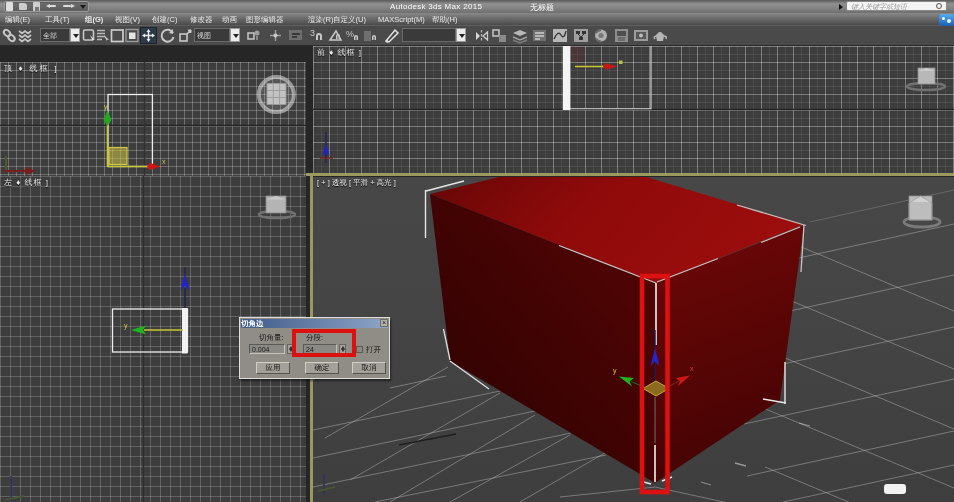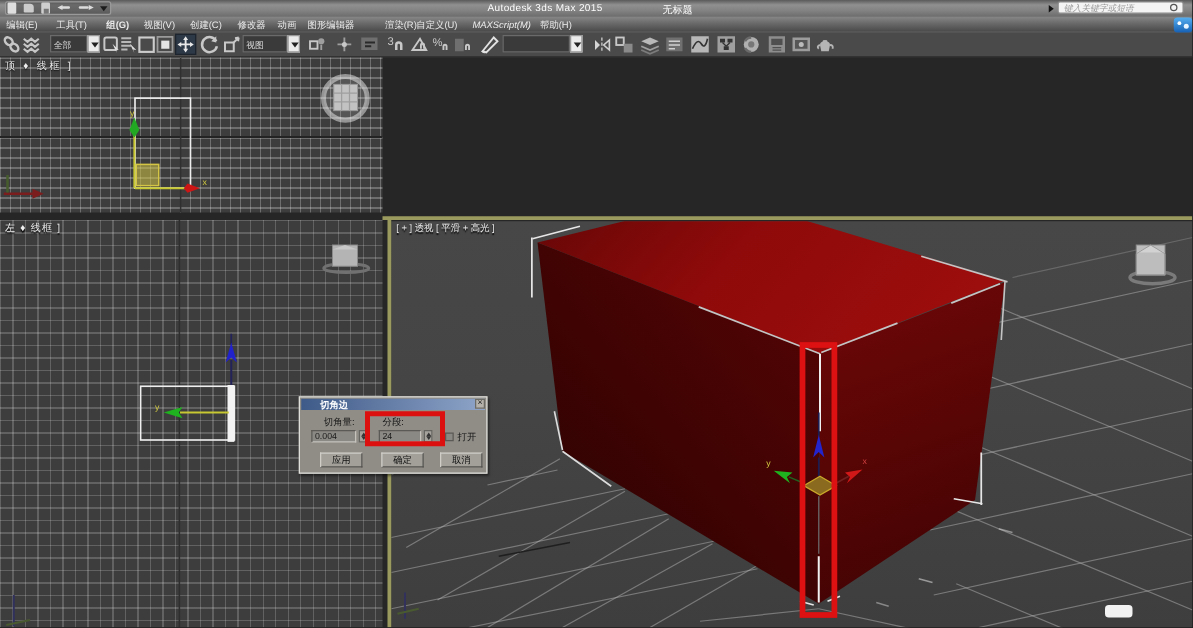--- a/index.html
+++ b/index.html
@@ -11,34 +11,34 @@
 #qat{left:4px;top:1px;width:85px;height:11px;background:rgba(60,60,60,.45);border:1px solid #999;border-radius:2px;}
 #ttl{left:390px;top:2px;font-size:8px;color:#fdfdfd;letter-spacing:.3px;}
 #unt{left:500px;top:2px;font-size:8px;color:#fdfdfd;margin-left:30px;}
 #search{left:846px;top:1px;width:101px;height:10px;background:#f4f4f4;border:1px solid #888;border-radius:2px;}
 #search span{position:absolute;left:4px;top:0;font-size:7px;font-style:italic;color:#999;}
 #searchtri{left:839px;top:4px;width:0;height:0;border-left:4px solid #111;border-top:3px solid transparent;border-bottom:3px solid transparent;}
 #infoc{left:939px;top:14px;width:15px;height:12px;background:linear-gradient(to bottom,#55aef0,#1660b4);border-radius:3px;}
 #vpwrap{left:0;top:46px;width:954px;height:456px;background:#262626;}
 .vp{overflow:hidden;}
 .vplabel{left:4px;top:1px;font-size:8px;color:#eee;white-space:nowrap;text-shadow:0 1px 1px #000;z-index:5;}
-#vpTL{left:0;top:0;width:306px;height:124px;}
+#vpTL{left:0;top:16px;width:306px;height:124px;}
 #vpBL{left:0;top:130px;width:306px;height:326px;}
 #vpTR{left:313px;top:0;width:641px;height:127px;}
 #vpP{left:313px;top:131px;width:641px;height:325px;background:linear-gradient(to bottom,#474747 0,#454545 40%,#3e3e3e 100%);}
 #oliveH{left:306px;top:127px;width:648px;height:2.5px;background:#9a9a5e;z-index:4;}
 #oliveV{left:310px;top:128px;width:2.5px;height:328px;background:#9a9a5e;z-index:4;}
 #vpTL.ortho{background-color:#3d3d3d;background-image:repeating-linear-gradient(to right,rgba(255,255,255,.25) 0 1px,transparent 1px 8px),repeating-linear-gradient(to bottom,rgba(255,255,255,.25) 0 1px,transparent 1px 8px);}
 #vpBL.ortho{background-color:#3d3d3d;background-image:repeating-linear-gradient(to right,rgba(255,255,255,.19) 0 1px,transparent 1px 10px),repeating-linear-gradient(to bottom,rgba(255,255,255,.19) 0 1px,transparent 1px 10px);}
 #vpTR.ortho{background-color:#3d3d3d;background-image:repeating-linear-gradient(to right,rgba(255,255,255,.28) 0 1px,transparent 1px 16px),repeating-linear-gradient(to bottom,rgba(255,255,255,.28) 0 1px,transparent 1px 16px),repeating-linear-gradient(to right,rgba(255,255,255,.07) 0 1px,transparent 1px 8px),repeating-linear-gradient(to bottom,rgba(255,255,255,.07) 0 1px,transparent 1px 8px);}
 svg{overflow:visible;}
 
 #dlg{left:239px;top:317px;width:151px;height:62px;background:#908d87;border:1px solid #dededa;box-shadow:1px 2px 2px rgba(0,0,0,.5);z-index:40;}
 #dlgT{left:1px;top:1px;width:147px;height:9px;background:linear-gradient(to right,#3e5a88,#8fa5c9);}
-#dlgT span{left:15px;top:0;font-size:7.5px;font-weight:bold;color:#fff;}
+#dlgT span{left:0;top:0;font-size:7.5px;font-weight:bold;color:#fff;}
 #dlgX{right:1px;top:0.5px;width:8px;height:8px;background:#b5b2ac;border:1px solid #6d6b66;font-size:7px;line-height:6px;text-align:center;color:#111;}
 .dlbl{font-size:7.5px;color:#141414;white-space:nowrap;}
 .dfield{height:10px;background:#8b8984;border-top:1px solid #5c5a56;border-left:1px solid #5c5a56;border-bottom:1px solid #c6c3bd;border-right:1px solid #c6c3bd;font-size:7px;color:#1a1a1a;}
 .dfield span{left:2px;top:1px;position:absolute;}
 .dspin{width:7px;height:10px;background:#a5a29c;border:1px solid #66645f;}
 .dspin:before{content:"";position:absolute;left:1px;top:1px;border-left:2px solid transparent;border-right:2px solid transparent;border-bottom:3px solid #333;}
 .dspin:after{content:"";position:absolute;left:1px;bottom:1px;border-left:2px solid transparent;border-right:2px solid transparent;border-top:3px solid #333;}
 .dbtn{width:34px;height:12px;background:#a3a09a;border-top:1px solid #d0cdc7;border-left:1px solid #d0cdc7;border-bottom:1px solid #55534f;border-right:1px solid #55534f;font-size:7.5px;color:#111;text-align:center;line-height:10px;}
 #dredrect{left:52px;top:11px;width:64px;height:28px;border:4px solid #dd1010;z-index:42;}
 </style></head>
@@ -63,21 +63,21 @@
       <span class="mi" style="left:5px;">编辑(E)</span>
       <span class="mi" style="left:45px;">工具(T)</span>
       <span class="mi" style="left:85px;font-weight:bold;">组(G)</span>
       <span class="mi" style="left:115px;">视图(V)</span>
       <span class="mi" style="left:152px;">创建(C)</span>
       <span class="mi" style="left:190px;">修改器</span>
       <span class="mi" style="left:222px;">动画</span>
       <span class="mi" style="left:246px;">图形编辑器</span>
       <span class="mi" style="left:308px;">渲染(R)</span>
       <span class="mi" style="left:333px;">自定义(U)</span>
-      <span class="mi" style="left:378px;font-style:italic;">MAXScript(M)</span>
+      <span class="mi" style="left:378px;">MAXScript(M)</span>
       <span class="mi" style="left:432px;">帮助(H)</span>
     </div>
 <div id="qaticons" style="left:0;top:0;width:954px;height:13px;">
       <div style="left:6px;top:2px;width:7px;height:9px;background:#dedede;border-radius:1px;"></div>
       <div style="left:19px;top:3px;width:8px;height:7px;background:#cccccc;border-radius:1px 3px 1px 1px;"></div>
       <div style="left:33px;top:2px;width:7px;height:9px;background:#cfcfcf;border-radius:1px;"></div>
       <div style="left:35px;top:7px;width:4px;height:4px;background:#777;"></div>
       <div style="left:48px;top:5px;width:8px;height:2px;background:#dcdcdc;border-radius:1px;"></div>
       <div style="left:46px;top:4px;width:0;height:0;border-top:2px solid transparent;border-bottom:2px solid transparent;border-right:4px solid #dcdcdc;"></div>
       <div style="left:63px;top:5px;width:8px;height:2px;background:#dcdcdc;border-radius:1px;"></div>
@@ -305,20 +305,39 @@
           <path d="M131 154 L146 149.5 L143 154 L146 158.5 Z" fill="#1fb41f"></path>
           <text x="124" y="152" font-size="7" fill="#d0c840" font-family="Liberation Sans">y</text>
           <line x1="185" y1="91" x2="185" y2="100" stroke="#23235a" stroke-width="1.4"></line>
           <path d="M185 98 L180.5 114 L185 110 L189.5 114 Z" fill="#2222cc"></path>
           <line x1="185" y1="112" x2="185" y2="132" stroke="#23235a" stroke-width="1.6"></line>
           <ellipse cx="277" cy="38.5" rx="18" ry="3.5" fill="none" stroke="#717171" stroke-width="2.4"></ellipse>
           <rect x="266" y="20" width="20" height="17" fill="#b4b4b4" stroke="#8a8a8a" stroke-width="0.8"></rect>
           <path d="M266 23.5 L276 20 L286 23.5" fill="#c9c9c9" stroke="none"></path>
           <line x1="11" y1="300" x2="11" y2="325" stroke="#31315e" stroke-width="1.6"></line>
           <line x1="5" y1="324" x2="24" y2="320" stroke="#4a5a30" stroke-width="1.6"></line>
+        </svg>
+      </div>
+<div id="vpTR" class="vp ortho">
+        <div class="vplabel" style="letter-spacing:1px;">前 ♦ 线框 ]</div>
+        <svg style="left:0;top:0" width="641" height="127" viewBox="0 0 641 127">
+          <line x1="0" y1="63.5" x2="641" y2="63.5" stroke="#242424" stroke-width="1.6"></line>
+          <path d="M338 0 V62.7 M253 62.7 H338.5" stroke="#dadada" stroke-width="1.1" fill="none"></path>
+          <rect x="249.8" y="0" width="7.6" height="64" fill="#f4f4f4"></rect>
+          <rect x="258" y="1" width="13" height="15" fill="rgba(120,35,35,0.22)"></rect>
+          <line x1="262" y1="20.5" x2="292" y2="20.5" stroke="#c8c832" stroke-width="1.5"></line>
+          <path d="M290 20.5 L293 17.2 L304 20.5 L293 23.8 Z" fill="#cc1616"></path>
+          <rect x="306" y="14.5" width="3.5" height="3.5" fill="#b8c23a"></rect>
+          <path d="M13 97 L9.5 110 L13 107 L16.5 110 Z" fill="#2222cc"></path>
+          <line x1="13" y1="86" x2="13" y2="99" stroke="#23235a" stroke-width="1.4"></line>
+          <line x1="13" y1="108" x2="13" y2="117" stroke="#23235a" stroke-width="1.4"></line>
+          <line x1="7" y1="112" x2="20" y2="112" stroke="#6e2020" stroke-width="1.4"></line>
+          <ellipse cx="613" cy="40.5" rx="19" ry="3.5" fill="none" stroke="#717171" stroke-width="2.4"></ellipse>
+          <rect x="605" y="22" width="17" height="16" fill="#b8b8b8" stroke="#909090" stroke-width="0.8"></rect>
+          <path d="M605 25 L613.5 22 L622 25" fill="#cccccc" stroke="none"></path>
         </svg>
       </div>
 <div id="vpP" class="vp">
         <div class="vplabel" style="font-size:7.5px;">[ + ] 透视 [ 平滑 + 高光 ]</div>
         <svg style="left:0;top:0" width="641" height="325" viewBox="0 0 641 325">
           <line x1="440" y1="91" x2="641" y2="47" stroke="rgba(180,180,180,0.5)" stroke-width="1"></line>
           <line x1="497" y1="45" x2="641" y2="13" stroke="rgba(165,165,165,0.35)" stroke-width="1"></line>
           <line x1="436" y1="143" x2="641" y2="98" stroke="rgba(180,180,180,0.5)" stroke-width="1"></line>
           <line x1="433" y1="195" x2="641" y2="150" stroke="rgba(180,180,180,0.5)" stroke-width="1"></line>
           <line x1="431" y1="247" x2="641" y2="202" stroke="rgba(180,180,180,0.5)" stroke-width="1"></line>

